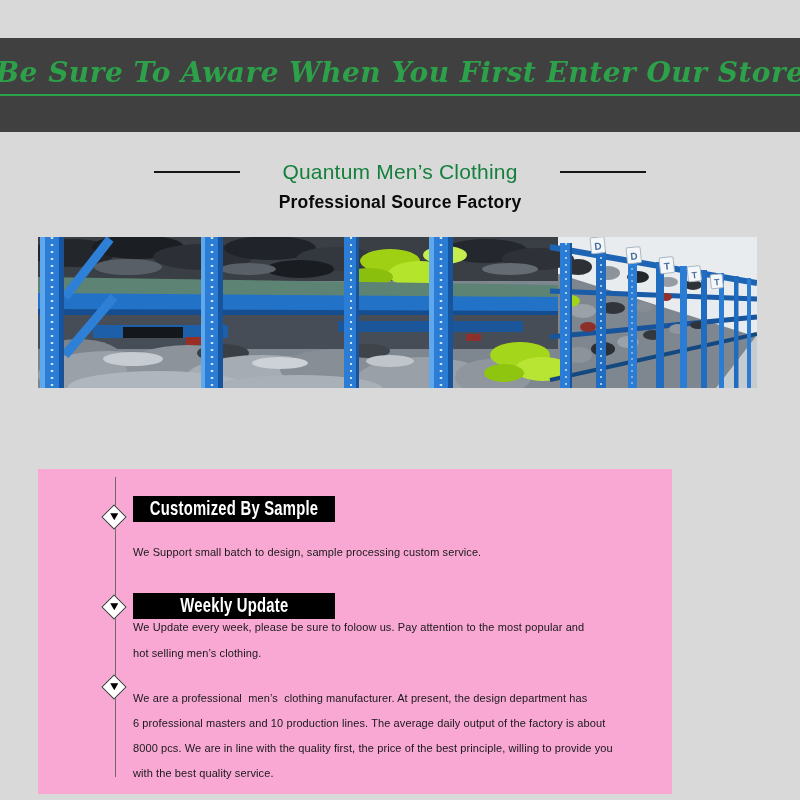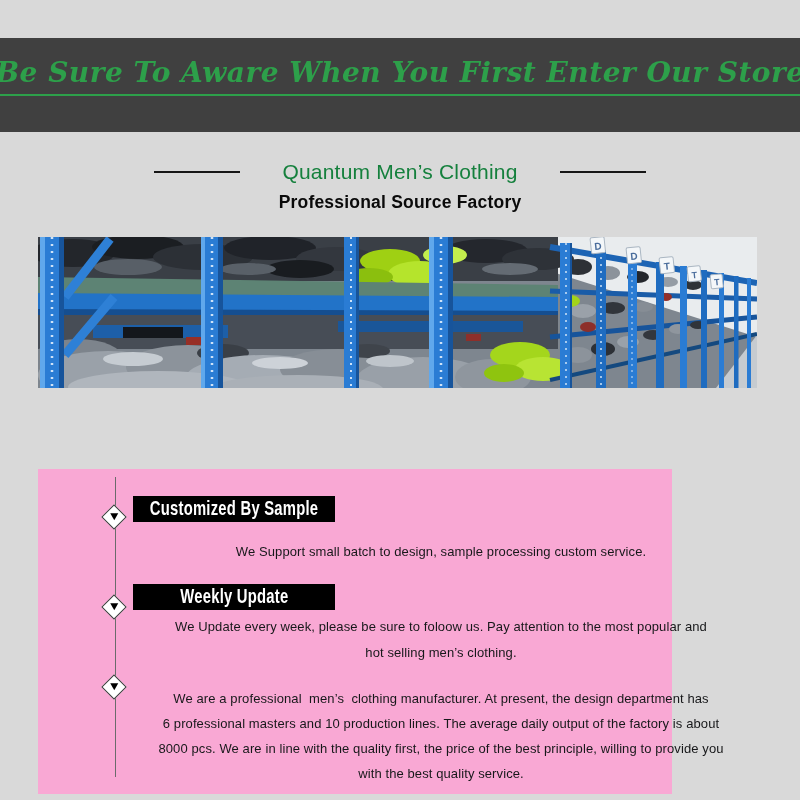--- a/index.html
+++ b/index.html
@@ -34,24 +34,24 @@
   .diamond .tri{position:absolute;top:50%;left:50%;width:0;height:0;
                 transform:translate(-50%,-55%) rotate(-45deg);
                 border-left:4.5px solid transparent;border-right:4.5px solid transparent;
                 border-top:7px solid #000;}
   .d1{top:39px;} .d2{top:129px;} .d3{top:209px;}
 
   .badge{position:absolute;left:95px;width:202px;height:26px;background:#000;
          display:flex;justify-content:center;align-items:center;}
   .badge span{display:inline-block;color:#fff;font-weight:bold;font-size:19px;white-space:nowrap;
               transform:scale(0.78,1.06);letter-spacing:.3px;}
-  .b1{top:27px;} .b2{top:115px;} .b3{top:204px;}
-
-  .para{position:absolute;left:95px;width:616px;margin:0;font-size:13px;color:#17181a;
-        line-height:26px;white-space:pre-wrap;letter-spacing:.1px;text-align:center;}
+  .b1{top:27px;} .b2{top:124px;} .b3{top:204px;}
+
+  .para{position:absolute;left:95px;width:616px;margin:0;font-size:11px;color:#17181a;
+        line-height:26px;white-space:pre-wrap;letter-spacing:.1px;}
   .p1{top:70px;} .p2{top:145px;} .p3{top:217px;line-height:25px;}
 </style>
 </head>
 <body>
 
 <div class="canvas">
 
   <section class="notice-band">
     <span class="notice-text">Be Sure To Aware When You First Enter Our Store</span>
   </section>

